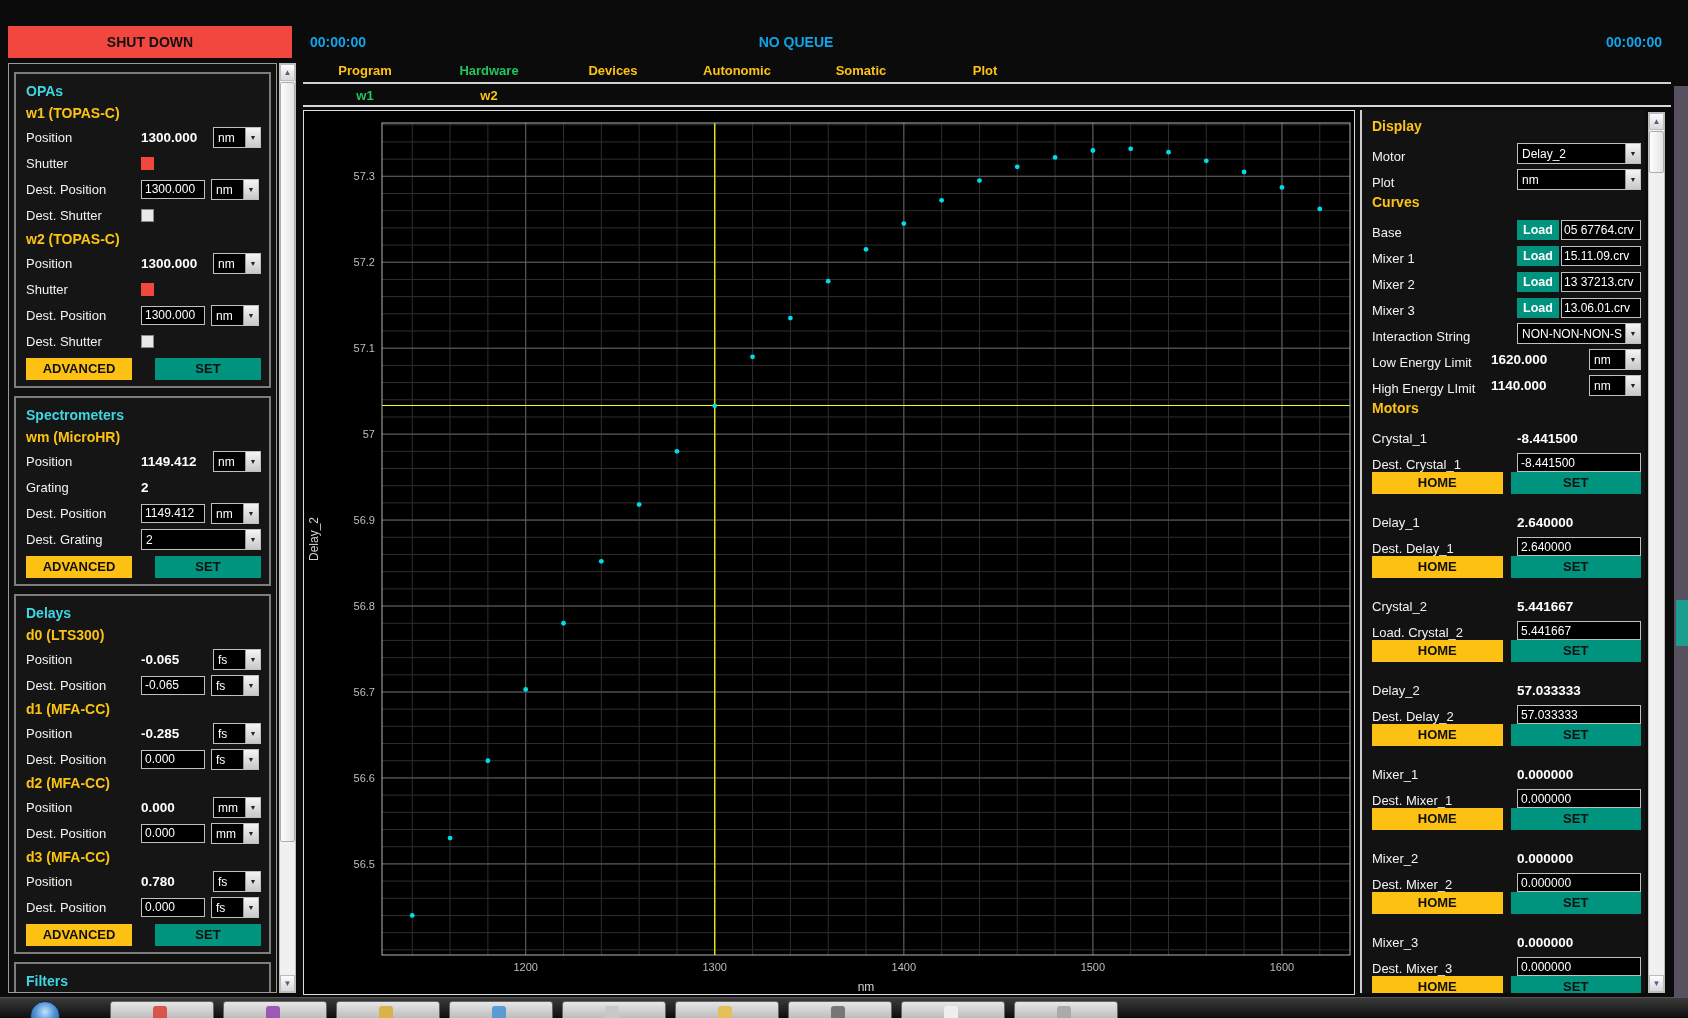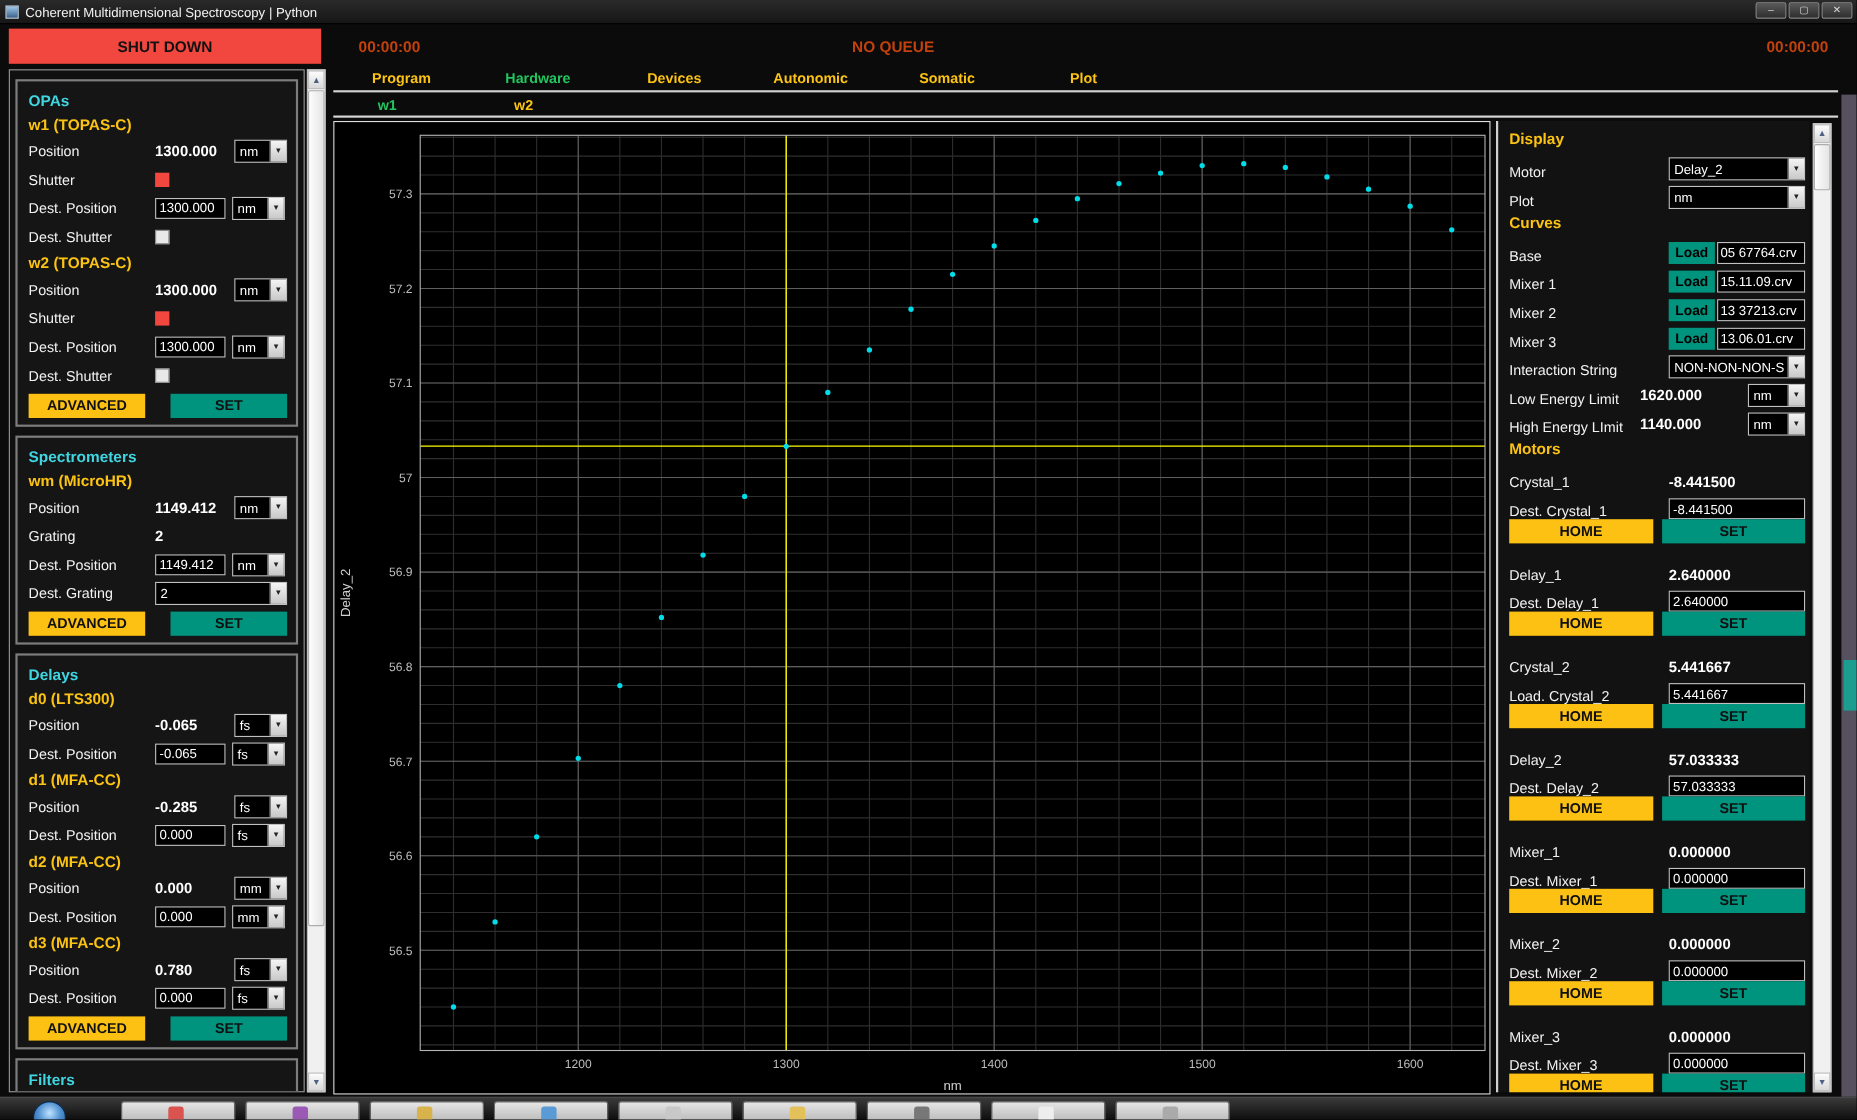--- a/index.html
+++ b/index.html
@@ -12,30 +12,30 @@
             border-bottom:1px solid #000;}
   .appicon{width:12px;height:12px;margin:0 6px 0 5px;background:linear-gradient(#9fc6e8,#39648c);
            border:1px solid #cfe2f2;}
   .apptitle{font-size:12px;color:#f2f2f2;}
   .wincontrols{position:absolute;right:4px;top:2px;display:flex;gap:2px;}
   .winbtn{width:28px;height:15px;background:linear-gradient(#5a5a5a,#2e2e2e);border:1px solid #888;
           color:#ddd;font-size:9px;line-height:13px;text-align:center;border-radius:2px;}
   
   .shutdown{position:absolute;left:8px;top:26px;width:284px;height:32px;background:#f2473f;
             color:#111;font-weight:bold;font-size:14px;text-align:center;line-height:32px;}
-  .time-el{position:absolute;top:34px;font-size:14px;font-weight:bold;color:#c2410c;margin-left:16px;}
+  .time-el{position:absolute;top:34px;font-size:14px;font-weight:bold;color:#0ea5e9;}
   #elapsed{left:310px;}
   #queue{left:0;width:1592px;text-align:center;}
   #remaining{right:26px;}
   
   .tabrow{position:absolute;left:303px;top:61px;display:flex;}
   .tab{width:124px;text-align:center;font-size:13px;font-weight:bold;color:#fcc313;height:20px;line-height:20px;}
   .tab.active{color:#22c55e;}
   .tabline{position:absolute;left:303px;top:82px;width:1368px;height:2px;background:#cfcfcf;}
-  .subtabrow{position:absolute;left:290px;top:86px;display:flex;}
+  .subtabrow{position:absolute;left:303px;top:86px;display:flex;}
   .subtabline{position:absolute;left:303px;top:105px;width:1368px;height:2px;background:#d6d6d6;}
   
   .left-panel{position:absolute;left:8px;top:63px;width:269px;height:930px;background:#101010;
               border:1px solid #9a9a9a;overflow:hidden;padding:8px 5px 0 5px;}
   .sec{border:2px solid #7d7d7d;background:#151515;margin-bottom:8px;padding:6px 8px 6px 10px;}
   .sec-title{color:#3fd6e2;font-weight:bold;font-size:14px;height:22px;line-height:22px;}
   .grp-title{color:#fcc313;font-weight:bold;font-size:14px;height:22px;line-height:22px;}
   .lrow{display:flex;align-items:center;height:26px;}
   .lrow .lbl{flex:1;font-size:13px;color:#f2f2f2;}
   .vwrap{width:120px;display:flex;align-items:center;}
@@ -65,21 +65,21 @@
                   border:1px solid #dedede;}
   
   .right-panel{position:absolute;left:1360px;top:110px;width:285px;height:883px;background:#121212;
                border-left:2px solid #cfcfcf;overflow:hidden;padding:4px 4px 0 10px;}
   .rtitle{color:#fcc313;font-weight:bold;font-size:14px;height:24px;line-height:24px;}
   .rrow{display:flex;align-items:flex-end;height:26px;}
   .rrow .lbl{flex:1;font-size:13px;color:#f2f2f2;}
   .rwrap{width:124px;display:flex;align-items:center;}
   .rwrap .combo{width:124px;}
   .rwrap .tin{width:124px;}
-  .loadbtn{width:42px;height:20px;background:#00947e;color:#000000;font-weight:bold;font-size:12.5px;
+  .loadbtn{width:42px;height:20px;background:#00947e;color:#ffffff;font-weight:bold;font-size:12.5px;
            text-align:center;line-height:20px;margin-right:2px;}
   .loadinput{flex:1;height:20px;background:#000;border:1px solid #c0c0c0;color:#fff;font-size:12px;
              padding:0 2px;font-family:"Liberation Sans",sans-serif;min-width:0;}
   .ewrap{width:150px;display:flex;align-items:center;}
   .ewrap .bval{text-align:left;}
   .ewrap .combo.unit{width:52px;}
   .mblock{margin-bottom:10px;}
   .mbtnrow{display:flex;gap:8px;margin-top:0px;}
   .mbtnrow .btn{height:22px;}
   
@@ -93,29 +93,20 @@
        border:1px solid #0c2c50;}
   .tbtn{position:absolute;top:3px;width:104px;height:30px;border-radius:3px 3px 0 0;
         background:linear-gradient(#e6e6e6,#9f9f9f);border:1px solid #666;}
   .tglyph{position:absolute;left:42px;top:4px;width:14px;height:14px;border-radius:3px;}
 </style>
 </head>
 <body>
 
 <div class="window">
 
-  <div class="titlebar">
-    <div class="appicon"></div>
-    <div class="apptitle">Coherent Multidimensional Spectroscopy | Python</div>
-    <div class="wincontrols" id="win-controls">
-        <div class="winbtn">–</div>
-        <div class="winbtn">▢</div>
-        <div class="winbtn">✕</div>
-      </div>
-  </div>
 
   <div class="shutdown">SHUT DOWN</div>
   <div class="time-el" id="elapsed">00:00:00</div>
   <div class="time-el" id="queue">NO QUEUE</div>
   <div class="time-el" id="remaining">00:00:00</div>
 
   <div class="tabrow" id="main-tabs">
       <div class="tab">Program</div>
       <div class="tab active">Hardware</div>
       <div class="tab">Devices</div>

